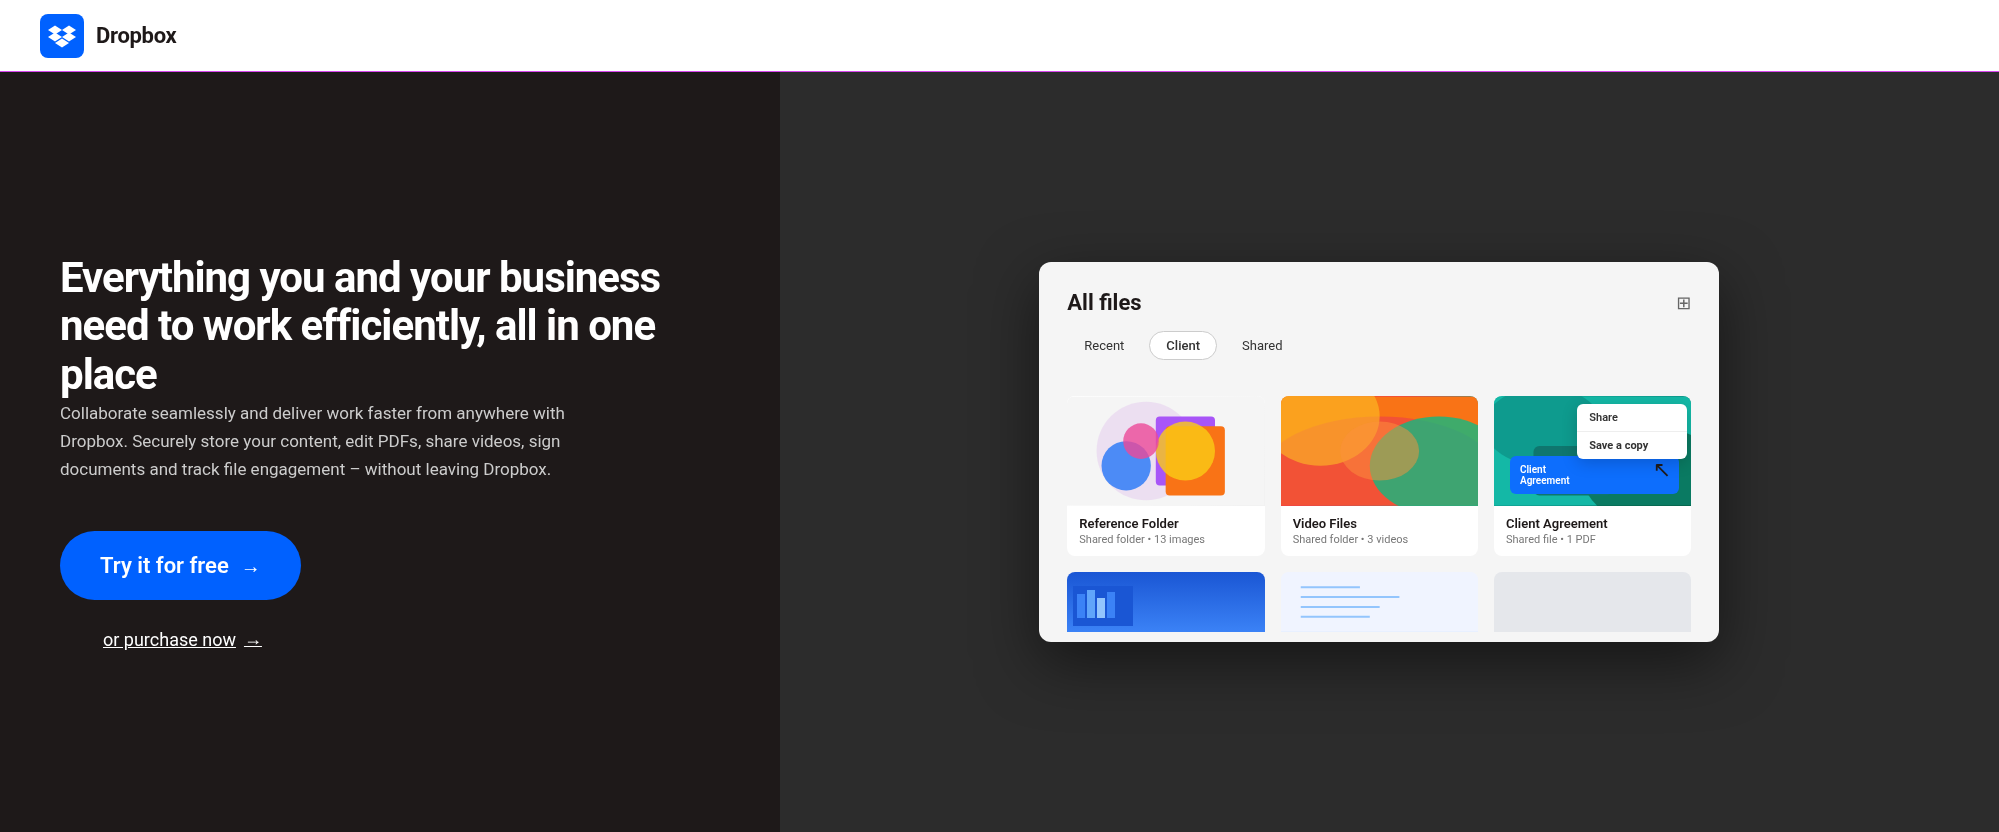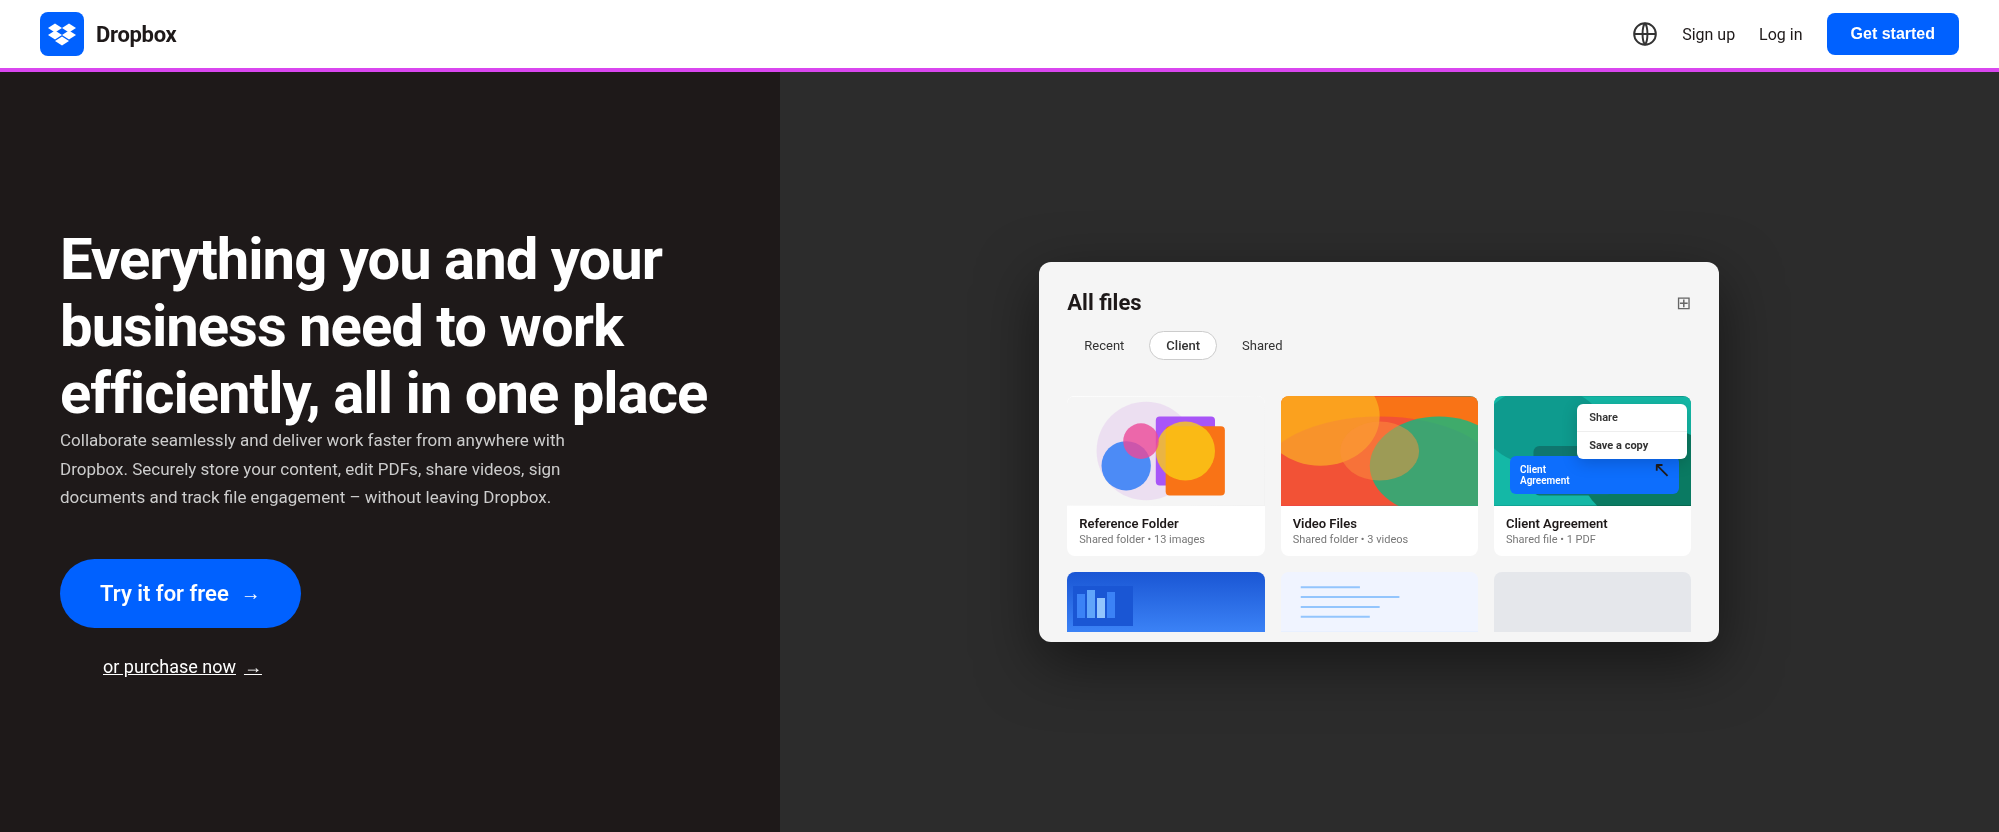--- a/index.html
+++ b/index.html
@@ -6,21 +6,21 @@
     body { font-family: -apple-system, BlinkMacSystemFont, 'Segoe UI', Roboto, sans-serif; background: #fff; width: 1999px; overflow-x: hidden; }
 
     
     .navbar {
       display: flex;
       align-items: center;
       justify-content: space-between;
       padding: 0 40px;
       height: 72px;
       background: #fff;
-      border-bottom: 4px solid #d946ef;
+      border-bottom: 1px solid #d946ef;
       position: relative;
       z-index: 10;
     }
     .navbar-left {
       display: flex;
       align-items: center;
       gap: 12px;
     }
     .dropbox-logo-icon {
       width: 44px;
@@ -76,21 +76,21 @@
     }
     .hero-left {
       width: 39%;
       padding: 80px 60px 80px 60px;
       display: flex;
       flex-direction: column;
       justify-content: center;
       background: #1e1919;
     }
     .hero-headline {
-      font-size: 58px;
+      font-size: 42px;
       font-weight: 700;
       color: #fff;
       line-height: 1.15;
       letter-spacing: -1px;
     }
     .hero-subtext {
       font-size: 17px;
       color: #ccc;
       line-height: 1.65;
       margin-bottom: 48px;
@@ -335,31 +335,20 @@
       <svg viewBox="0 0 40 34" fill="white" xmlns="http://www.w3.org/2000/svg">
         <path d="M10 2L20 8.5L10 15L0 8.5L10 2Z"></path>
         <path d="M30 2L40 8.5L30 15L20 8.5L30 2Z"></path>
         <path d="M0 18.5L10 12L20 18.5L10 25L0 18.5Z"></path>
         <path d="M20 18.5L30 12L40 18.5L30 25L20 18.5Z"></path>
         <path d="M10 27L20 20.5L30 27L20 33.5L10 27Z"></path>
       </svg>
     </div>
     <span class="navbar-brand">Dropbox</span>
   </div>
-  <div class="navbar-right">
-    <span class="globe-icon">
-      <svg width="26" height="26" viewBox="0 0 24 24" fill="none" stroke="#333" stroke-width="1.8" xmlns="http://www.w3.org/2000/svg">
-        <circle cx="12" cy="12" r="10"></circle>
-        <path d="M2 12h20M12 2c-3 4-3 16 0 20M12 2c3 4 3 16 0 20"></path>
-      </svg>
-    </span>
-    <a class="nav-link">Sign up</a>
-    <a class="nav-link">Log in</a>
-    <button class="get-started-btn">Get started</button>
-  </div>
 </nav>
 
 <section class="hero">
 
   <div class="hero-left">
     <h1 class="hero-headline">Everything you and your business need to work efficiently, all in one place</h1>
     <p class="hero-subtext">Collaborate seamlessly and deliver work faster from anywhere with Dropbox. Securely store your content, edit PDFs, share videos, sign documents and track file engagement – without leaving Dropbox.</p>
     <a class="try-free-btn">
       <span>Try it for free</span>
       <span class="try-free-arrow">→</span>

